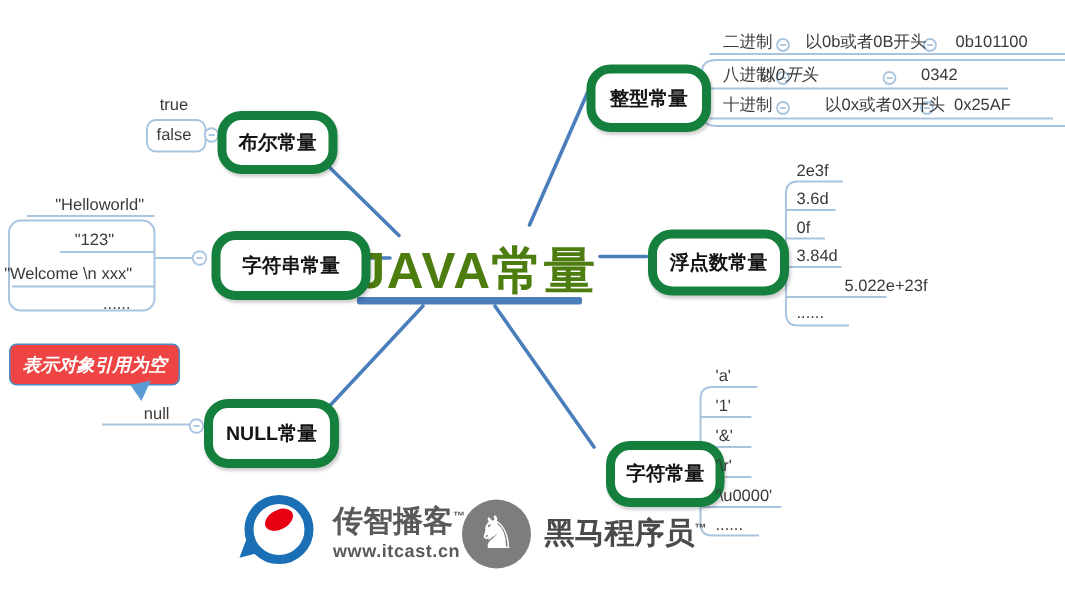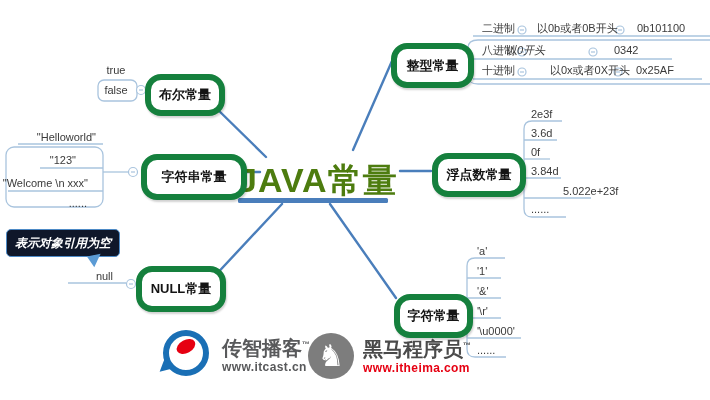--- a/index.html
+++ b/index.html
@@ -18,21 +18,21 @@
     background:#ffffff;border:6px solid #15803d;border-radius:16px;
     font-size:13px;font-weight:bold;color:#141414;white-space:nowrap;
     box-shadow:1px 2px 2px rgba(0,0,0,0.18);
   }
   .item{
     position:absolute;font-size:11px;color:#3a3a3a;white-space:nowrap;line-height:12px;
   }
   .r{text-align:right;}
   .callout{
     position:absolute;left:6px;top:229px;width:112px;height:26px;
-    background:#0f172a;border:1px solid #4d8ac6;border-radius:5px;
+    background:#ef4444;border:1px solid #4d8ac6;border-radius:5px;
     display:flex;align-items:center;justify-content:center;
     color:#ffffff;font-size:12px;font-weight:bold;font-style:italic;white-space:nowrap;
   }
   .callout-tail{
     position:absolute;left:88px;top:255px;width:0;height:0;
     border-left:5px solid transparent;border-right:9px solid transparent;
     border-top:12px solid #5b9bd5;transform:rotate(-12deg);
   }
   .logo-group{position:absolute;display:flex;align-items:center;}
   .logo-text{margin-left:9px;line-height:1;}
@@ -157,21 +157,21 @@
     </g>
   </svg>
 
   <div class="abs center-title" style="left:238px;top:158px;">JAVA常量</div>
 
   <div class="node" style="left:141px;top:154px;width:94px;height:34px;">字符串常量</div>
   <div class="node" style="left:145px;top:74px;width:68px;height:30px;">布尔常量</div>
   <div class="node" style="left:136px;top:266px;width:78px;height:34px;">NULL常量</div>
   <div class="node" style="left:391px;top:43px;width:71px;height:33px;">整型常量</div>
   <div class="node" style="left:432px;top:153px;width:82px;height:32px;">浮点数常量</div>
-  <div class="node" style="left:394px;top:294px;width:67px;height:32px;text-align:center;">字符常量</div>
+  <div class="node" style="left:404px;top:294px;width:67px;height:32px;text-align:center;">字符常量</div>
 
   <div class="item" style="left:95px;top:64px;width:42px;text-align:center;">true</div>
   <div class="item" style="left:98px;top:84px;width:36px;text-align:center;">false</div>
 
   <div class="item r" style="left:8px;top:131px;width:88px;">"Helloworld"</div>
   <div class="item r" style="left:8px;top:154px;width:68px;">"123"</div>
   <div class="item r" style="left:2px;top:177px;width:86px;">"Welcome \n xxx"</div>
   <div class="item r" style="left:8px;top:197px;width:79px;">......</div>
 
   <div class="callout">表示对象引用为空</div>
@@ -218,17 +218,16 @@
   </div>
 
   <div class="logo-group" style="left:308px;top:333px;">
     <div class="itheima-circle">
         <span>♞</span>
       </div>
     <div class="logo-text">
       <div class="brand" style="color:#4a4a4a;">
         <span>黑马程序员</span><span class="tm">™</span>
       </div>
-      <div class="url" style="color:#e60012;">www.itheima.com</div>
     </div>
   </div>
 
 </div>
 
 </body></html>

